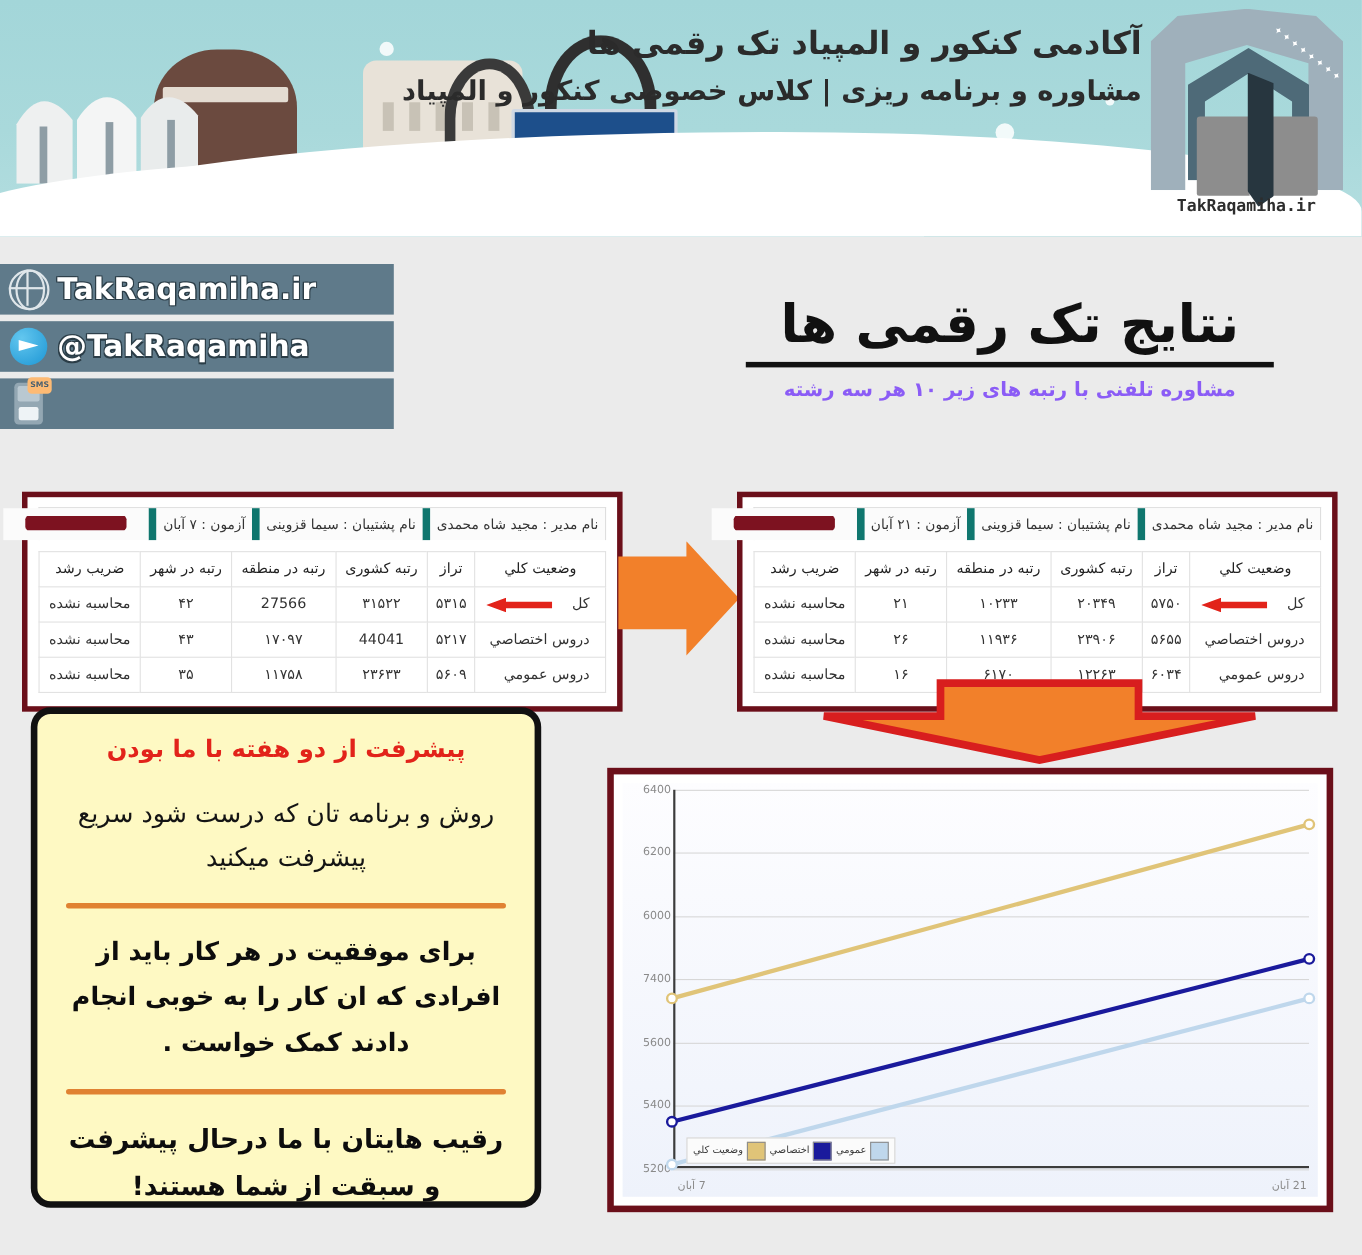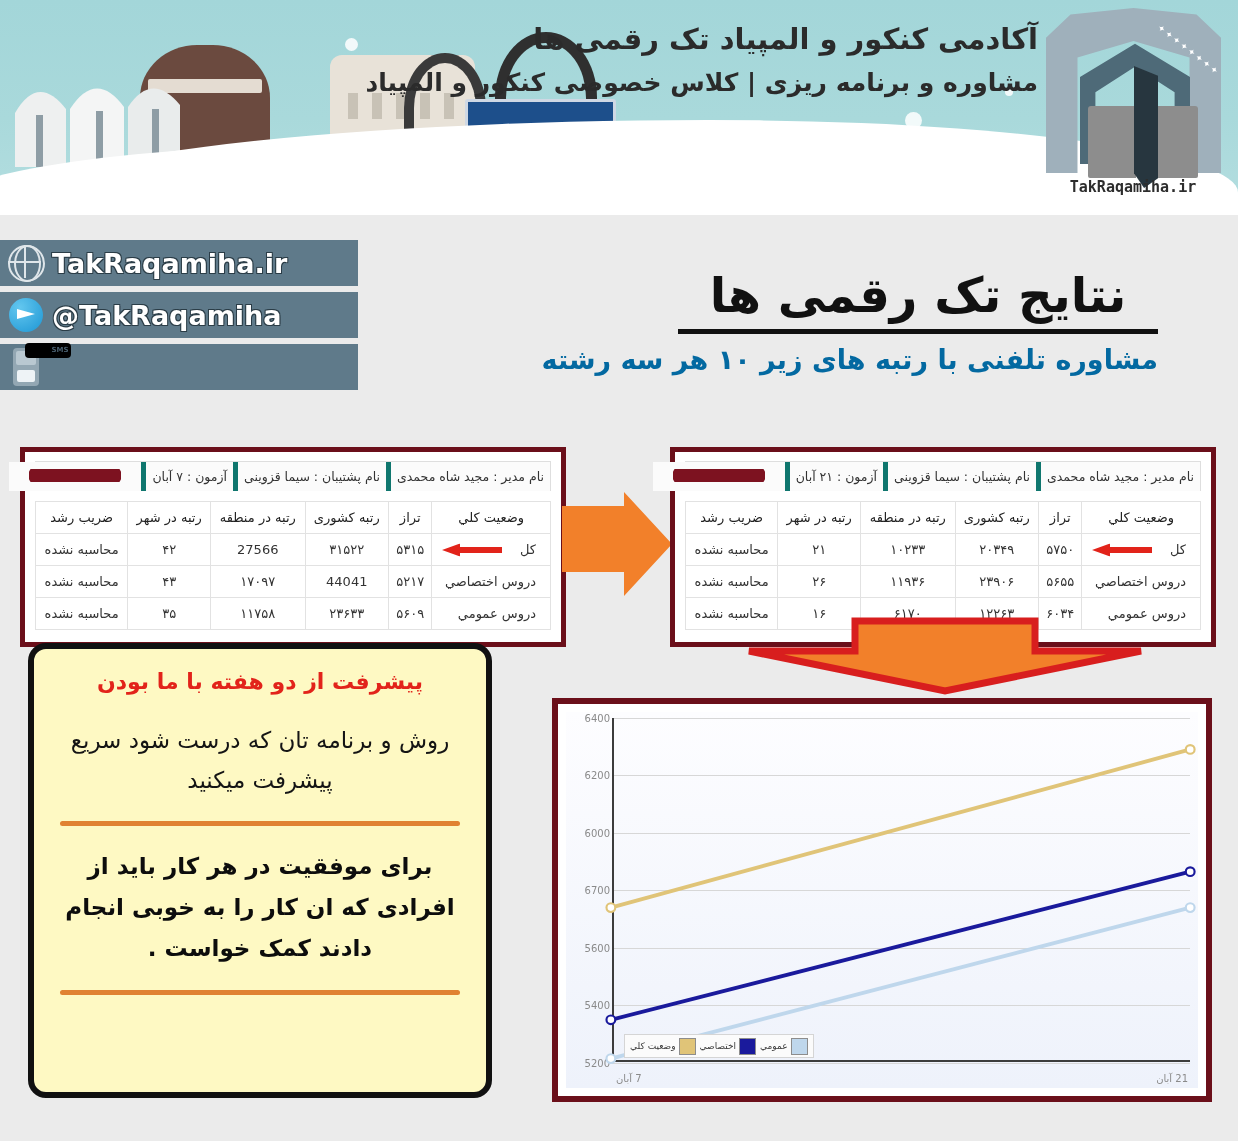--- a/index.html
+++ b/index.html
@@ -62,36 +62,36 @@
   .globe:before{content:"";position:absolute;left:14px;top:-2px;width:2px;height:33px;background:#dfe6ea;}
   .globe:after{content:"";position:absolute;left:-2px;top:14px;width:33px;height:2px;background:#dfe6ea;}
   .globe i{position:absolute;left:4px;top:-2px;width:23px;height:33px;border:2px solid #dfe6ea;border-radius:50%;}
   .tg{width:34px;height:34px;border-radius:50%;background:radial-gradient(circle at 32% 28%,#63c7ef,#1d96d4);
       position:relative;}
   .tg:before{content:"";position:absolute;left:8px;top:11px;width:0;height:0;
       border-left:18px solid #fff;border-top:5px solid transparent;border-bottom:5px solid transparent;}
   .sms{width:26px;height:38px;background:#93a7b3;border-radius:4px;position:relative;}
   .sms .scr{position:absolute;left:3px;top:3px;width:20px;height:14px;background:#b9c8d1;border-radius:2px;}
   .sms .kp{position:absolute;left:4px;top:22px;width:18px;height:12px;background:#eef3f6;border-radius:2px;}
-  .sms .bub{position:absolute;left:12px;top:-5px;width:22px;height:15px;background:#000000;border-radius:4px;
-      font-size:7px;color:#4a6070;text-align:center;line-height:15px;font-weight:bold;padding-left:24px;}
+  .sms .bub{position:absolute;left:12px;top:-5px;width:22px;height:15px;background:#fdba74;border-radius:4px;
+      font-size:7px;color:#4a6070;text-align:center;line-height:15px;font-weight:bold;}
 
   
   .maintitle{position:absolute;right:80px;top:268px;width:480px;text-align:center;direction:rtl;}
   .mt-main{font-size:48px;font-weight:bold;color:#111;line-height:1.15;}
   .mt-rule{height:5px;background:#111;margin:6px 0 10px 0;}
-  .mt-sub{font-size:27px;font-weight:bold;color:#0369a1;white-space:nowrap;}
+  .mt-sub{font-size:18px;font-weight:bold;color:#8b5cf6;white-space:nowrap;}
 
   
   .tblbox{position:absolute;border:5px solid #6b0f1a;background:#fff;padding:9px 10px 12px 10px;}
   .tbl-left{left:20px;top:447px;width:516px;}
   .tbl-right{left:670px;top:447px;width:516px;}
   .meta{display:flex;direction:rtl;border:1px solid #dedede;border-bottom:none;}
   .meta div{flex:1;padding:7px 6px;font-size:12.5px;color:#333;text-align:center;
-      border-left:5px solid #0f766e;background:#fbfbfb;white-space:nowrap;}
+      border-left:7px solid #0f766e;background:#fbfbfb;white-space:nowrap;}
   .meta div:last-child{border-left:none;flex:0 0 120px;}
   .redact{display:inline-block;width:92px;height:11px;background:#7d1220;border-radius:2px;
       box-shadow:0 2px 0 -1px #7d1220, 0 -2px 0 -1px #7d1220;}
   table.res{width:100%;border-collapse:collapse;direction:rtl;margin-top:10px;}
   table.res th,table.res td{border:1px solid #e2e2e2;padding:8px 6px;font-size:13px;color:#333;
       text-align:center;white-space:nowrap;}
   table.res th{font-weight:normal;color:#222;background:#fff;}
   table.res td.lbl{text-align:right;padding-right:14px;position:relative;}
   .arrow-red{position:absolute;left:10px;top:50%;transform:translateY(-50%);width:60px;height:13px;}
 
@@ -324,38 +324,39 @@
 <svg class="arr-down" viewBox="0 0 400 78">
   <polygon points="110,4 290,4 290,34 396,34 200,74 4,34 110,34" fill="#f2802a" stroke="#d81e1e" stroke-width="7" stroke-linejoin="miter"></polygon>
 </svg>
 
 <div class="advice">
   <div class="adv-head">پیشرفت از دو هفته با ما بودن</div>
   <div class="adv-p1">روش و برنامه تان که درست شود سریع پیشرفت میکنید</div>
   <div class="adv-hr"></div>
   <div class="adv-p2">برای موفقیت در هر کار باید از افرادی که ان کار را به خوبی انجام دادند کمک خواست .</div>
   <div class="adv-hr"></div>
+  <div class="adv-p3">رقیب هایتان با ما درحال پیشرفت و سبقت از شما هستند!</div>
 </div>
 
 <div class="chartbox">
   <div class="plot">
     <div id="gridlines">
         <div class="gl" style="top: 93.3333%;"></div>
         <div class="gl" style="top: 78.0342%;"></div>
         <div class="gl" style="top: 62.735%;"></div>
         <div class="gl" style="top: 47.4359%;"></div>
         <div class="gl" style="top: 32.1368%;"></div>
         <div class="gl" style="top: 16.8376%;"></div>
         <div class="gl" style="top: 1.53846%;"></div>
       </div>
     <div id="yticks">
         <div class="ytick" style="top: 93.3333%;">5200</div>
         <div class="ytick" style="top: 78.0342%;">5400</div>
         <div class="ytick" style="top: 62.735%;">5600</div>
-        <div class="ytick" style="top: 47.4359%;">6700</div>
+        <div class="ytick" style="top: 47.4359%;">7400</div>
         <div class="ytick" style="top: 32.1368%;">6000</div>
         <div class="ytick" style="top: 16.8376%;">6200</div>
         <div class="ytick" style="top: 1.53846%;">6400</div>
       </div>
     <div class="yaxis"></div>
     <div class="xaxis"></div>
     <svg class="lines" id="chart-svg" preserveAspectRatio="none" viewBox="0 0 648 390">
         <polyline points="46,202.9 640,38.81666666666666" fill="none" stroke="#e0c478" stroke-width="4"></polyline>
         <circle cx="46" cy="202.9" r="4.5" fill="#ffffff" stroke="#e0c478" stroke-width="2.2"></circle>
         <circle cx="640" cy="38.81666666666666" r="4.5" fill="#ffffff" stroke="#e0c478" stroke-width="2.2"></circle>

